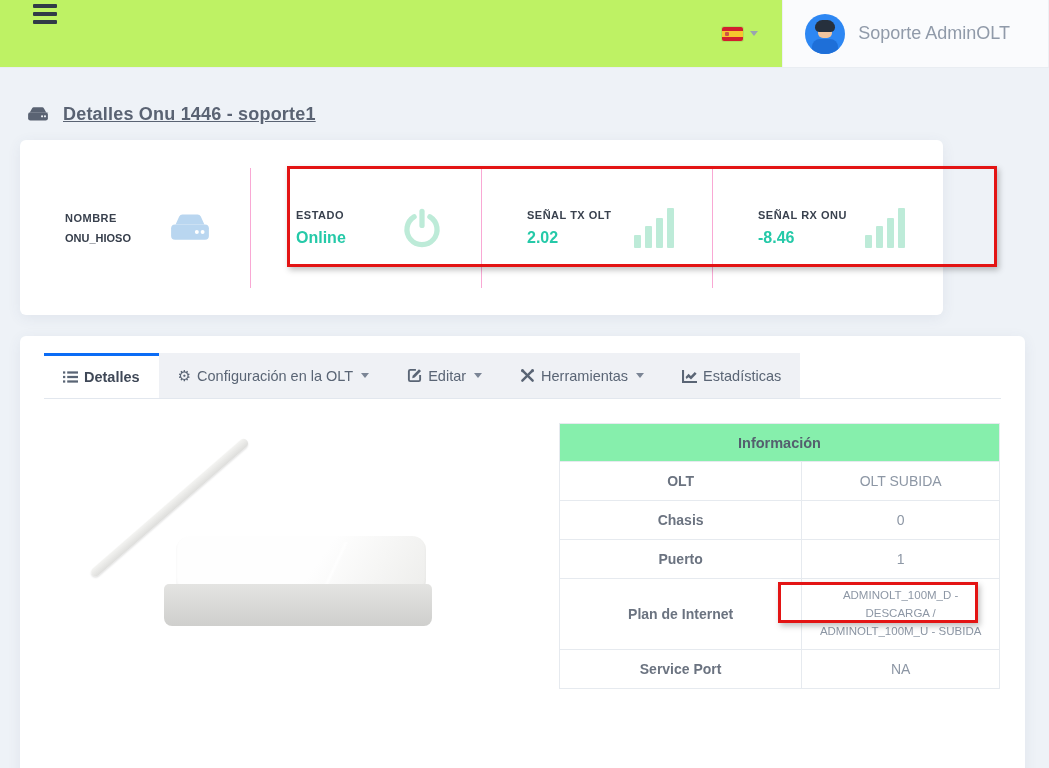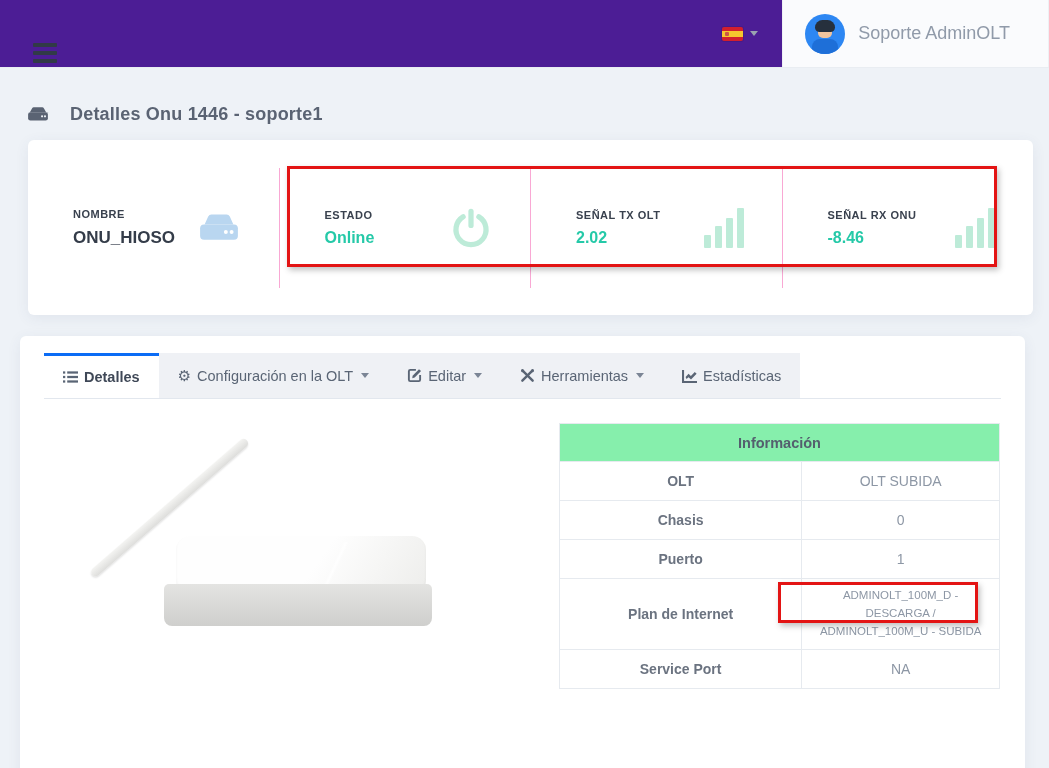--- a/index.html
+++ b/index.html
@@ -12,53 +12,53 @@
     --text-slate:#5a6373;
     --text-muted:#8d97a5;
     --border-light:#e6eaef;
   }
   *{box-sizing:border-box;margin:0;padding:0;}
   html,body{width:1049px;height:768px;overflow:hidden;
     font-family:"Liberation Sans","DejaVu Sans",sans-serif;background:#eef2f7;}
   .page{position:relative;width:1049px;height:768px;overflow:hidden;}
 
   
-  .navbar{position:relative;height:68px;background:#4c1d95;border-bottom:1px solid #e9edf2;
-    display:flex;align-items:flex-end;}
+  .navbar{position:relative;height:68px;background:#bef264;border-bottom:1px solid #e9edf2;
+    display:flex;align-items:flex-start;}
   .hamburger{margin-left:33px;cursor:pointer;display:inline-block;}
   .hamburger span{display:block;width:24px;height:4px;background:#313a47;border-radius:1px;margin:4px 0;}
   .nav-right{margin-left:auto;height:100%;display:flex;align-items:center;}
   .lang{display:flex;align-items:center;gap:7px;padding:0 24px;cursor:pointer;}
   .flag{width:21px;height:14px;border-radius:2px;overflow:hidden;display:flex;flex-direction:column;box-shadow:0 0 0 1px rgba(0,0,0,.08);}
   .flag .r{height:4px;background:#d21f2e;}
   .flag .y{flex:1;background:#f6c62e;position:relative;}
   .flag .y::before{content:"";position:absolute;left:3px;top:1px;width:4px;height:4px;background:#c54;border-radius:1px;}
   .caret{width:0;height:0;border-left:4px solid transparent;border-right:4px solid transparent;border-top:5px solid #9aa3b0;}
   .user-block{height:100%;display:flex;align-items:center;gap:13px;padding:0 38px 0 22px;
     background:#fafbfd;border-left:1px solid #eef0f4;border-right:1px solid #eef0f4;cursor:pointer;}
   .avatar{position:relative;width:40px;height:40px;border-radius:50%;background:#2d87f3;overflow:hidden;flex:none;}
   .avatar .hair{position:absolute;left:10px;top:6px;width:20px;height:12px;background:#26303d;border-radius:10px 10px 6px 6px;}
   .avatar .face{position:absolute;left:13px;top:10px;width:14px;height:14px;background:#f0c49e;border-radius:5px;}
   .avatar .body{position:absolute;left:7px;top:25px;width:26px;height:16px;background:#1e6fd8;border-radius:8px 8px 0 0;}
   .user-name{font-size:18px;color:#909aa9;}
 
   
-  .page-title{display:flex;align-items:center;gap:21px;margin:36px 0 8px 27px;color:var(--text-slate);}
+  .page-title{display:flex;align-items:center;gap:14px;margin:36px 0 8px 27px;color:var(--text-slate);text-decoration:underline;}
   .page-title svg{flex:none;}
   .page-title .t{font-size:18px;font-weight:bold;letter-spacing:.2px;}
 
   
   .card{background:#fff;border-radius:6px;box-shadow:0 3px 14px rgba(60,80,110,.08);}
-  .stats-card{position:absolute;left:28px;top:140px;width:1005px;height:175px;display:flex;align-items:center;}
+  .stats-card{position:absolute;left:20px;top:140px;width:923px;height:175px;display:flex;align-items:center;}
   .stat{flex:1 1 0;height:120px;display:flex;align-items:center;justify-content:space-between;
     padding:0 38px 0 45px;border-left:1px solid #f9a8d4;}
   .stat:first-child{border-left:none;}
   .stat .txt{display:flex;flex-direction:column;gap:8px;}
   .stat .label{font-size:11px;font-weight:bold;letter-spacing:.5px;color:var(--text-dark);}
-  .stat .value{font-size:17px;font-weight:bold;color:#343c49;}
+  .stat .value{font-size:11px;font-weight:bold;color:#343c49;}
   .stat .value.teal{color:var(--teal);font-size:16px;}
   .sigbars{display:flex;align-items:flex-end;gap:4px;height:40px;}
   .sigbars i{display:block;width:7px;background:var(--mint);border-radius:1px;}
   .sigbars i:nth-child(1){height:13px;}
   .sigbars i:nth-child(2){height:22px;}
   .sigbars i:nth-child(3){height:30px;}
   .sigbars i:nth-child(4){height:40px;}
 
   
   .main-card{position:absolute;left:20px;top:336px;width:1005px;height:470px;padding:17px 24px 0 24px;}

